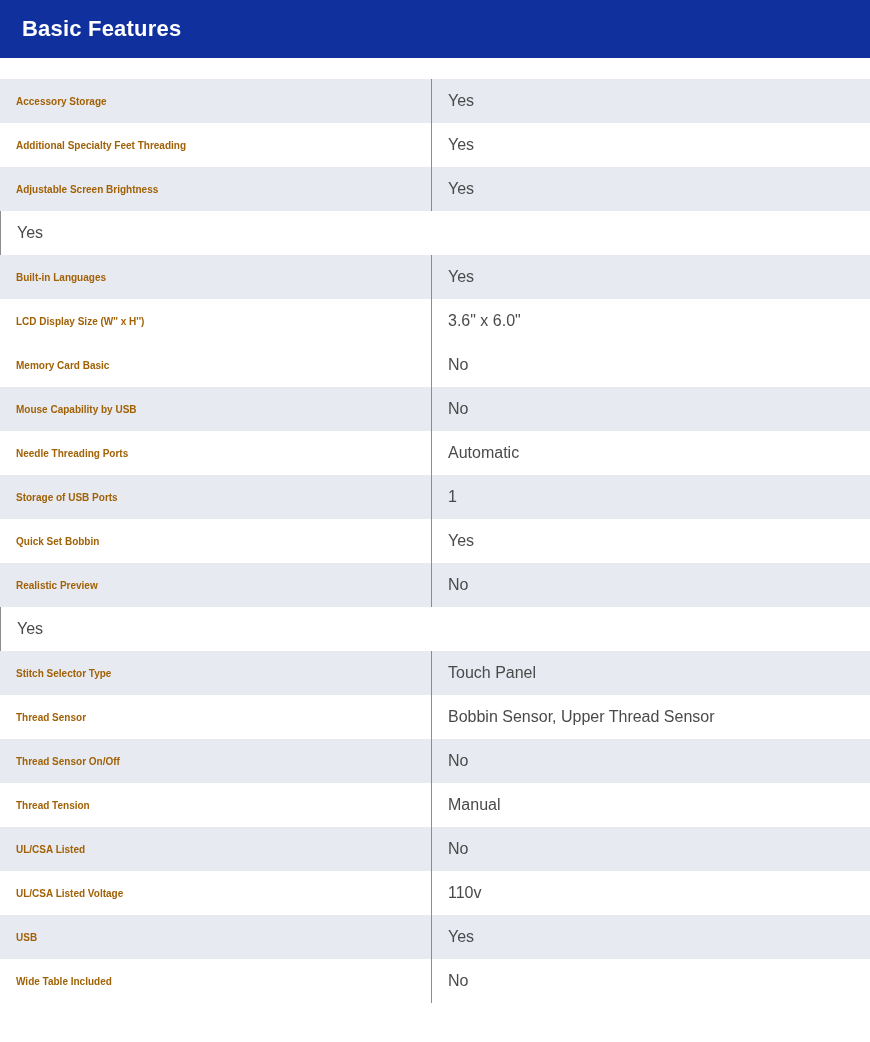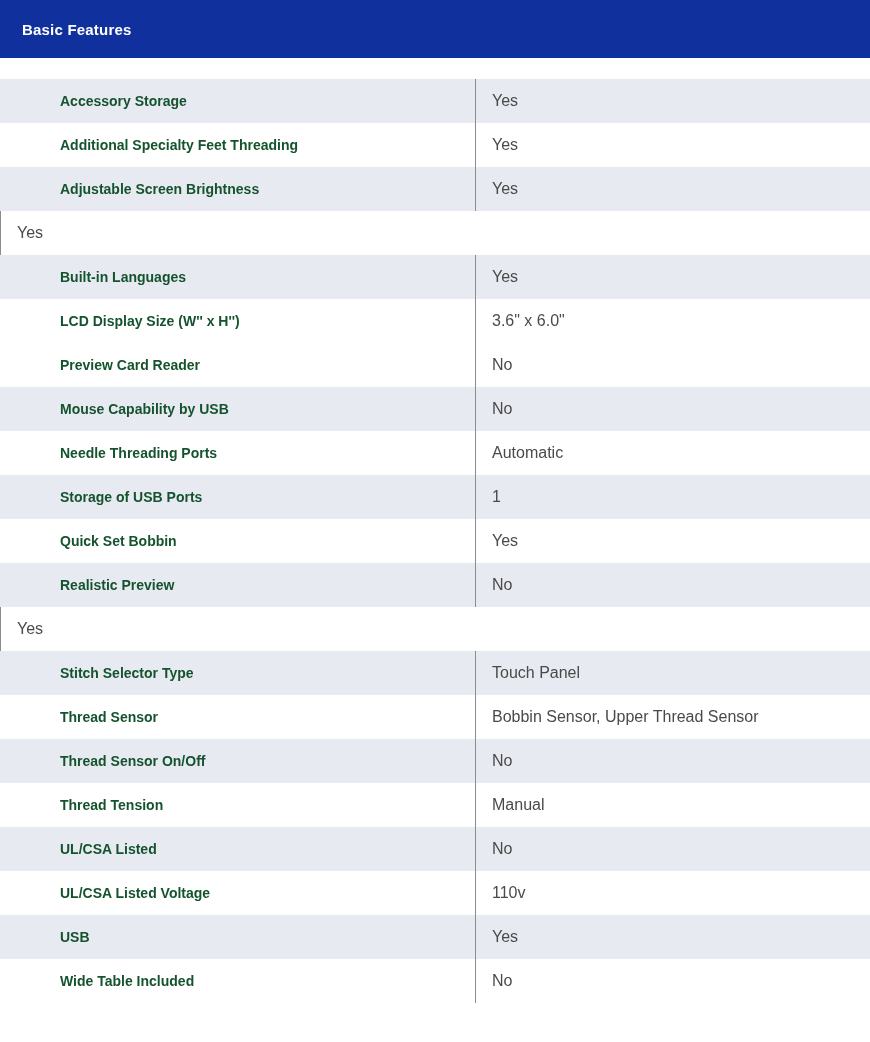--- a/index.html
+++ b/index.html
@@ -18,21 +18,21 @@
     width: 100%;
     height: 58px;
     background: var(--header-bg, #10309e);
     display: flex;
     align-items: center;
     box-sizing: border-box;
     padding-left: 22px;
   }
   .header-bar .title {
     color: #ffffff;
-    font-size: 15px;
+    font-size: 22px;
     font-weight: bold;
     letter-spacing: 0.2px;
   }
   .spec-table {
     margin-top: 21px;
     width: 100%;
   }
   .row {
     display: flex;
     height: 44px;
@@ -42,24 +42,23 @@
     background: var(--alt-row-bg, #e8eaf1);
   }
   .cell-label {
     width: 431px;
     flex: 0 0 431px;
     box-sizing: border-box;
     padding-left: 16px;
     padding-right: 12px;
     display: flex;
     align-items: center;
-    font-size: 14px;
+    font-size: 10px;
     font-weight: bold;
-    color: #14532d;
-    margin-left: 44px;
+    color: #a16207;
   }
   .cell-value {
     flex: 1 1 auto;
     box-sizing: border-box;
     border-left: 1px solid var(--divider-color, #8c8c8c);
     padding-left: 16px;
     padding-right: 12px;
     display: flex;
     align-items: center;
     font-size: 16px;
@@ -100,21 +99,21 @@
     <div class="cell-value">Yes</div>
   </div>
 
   <div class="row">
     <div class="cell-label">LCD Display Size (W'' x H'')</div>
     <div class="cell-value">3.6" x 6.0"</div>
   </div>
 
 
   <div class="row">
-    <div class="cell-label">Preview Card Reader</div>
+    <div class="cell-label">Memory Card Basic</div>
     <div class="cell-value">No</div>
   </div>
 
   <div class="row alt">
     <div class="cell-label">Mouse Capability by USB</div>
     <div class="cell-value">No</div>
   </div>
 
   <div class="row">
     <div class="cell-label">Needle Threading Ports</div>

